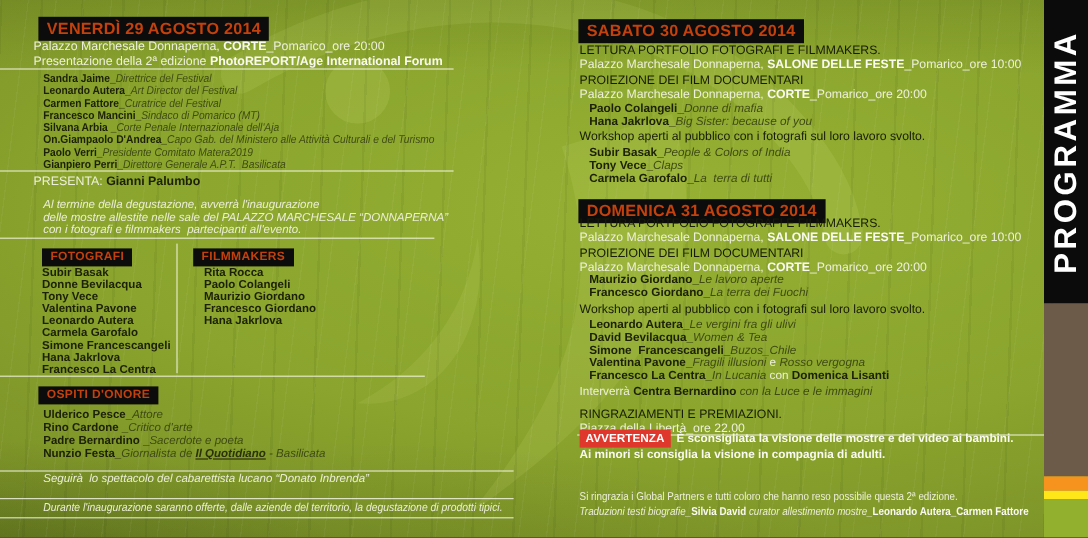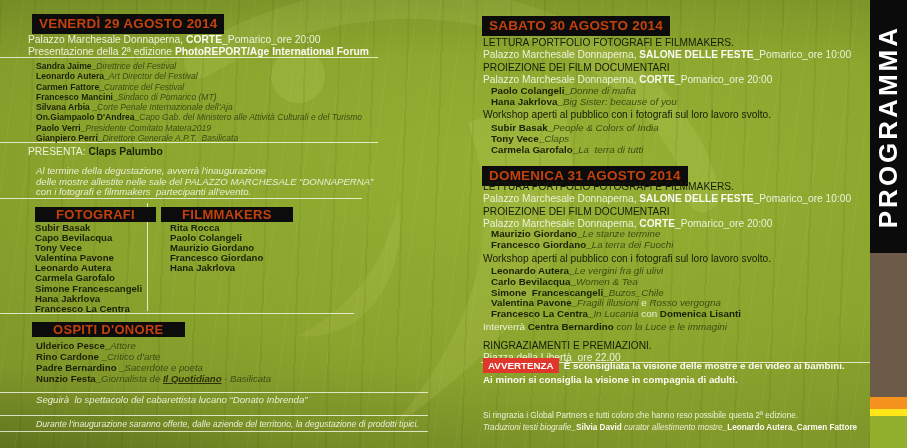--- a/index.html
+++ b/index.html
@@ -19,21 +19,21 @@
       linear-gradient(to bottom, rgba(20,32,2,.10), transparent 14%);
   }
   .watermark{position:absolute;left:0;top:0;pointer-events:none;}
   .hline{position:absolute;height:1px;background:rgba(255,255,248,.75);}
   .vline{position:absolute;width:1px;background:rgba(255,255,248,.75);}
   .blk{position:absolute;white-space:nowrap;}
   .row{display:block;}
   .row span, .segs span{white-space:pre;}
   .badge{position:absolute;background:#0c0c0c;color:#c2410c;font-weight:700;white-space:nowrap;}
   .date{font-size:13.5px;line-height:16px;padding:2px 7px;letter-spacing:.2px;}
-  .sec{font-size:13px;line-height:11px;padding:2px 21px;letter-spacing:.3px;}
+  .sec{font-size:10px;line-height:11px;padding:2px 7px;letter-spacing:.3px;}
   .sg-wt{color:#edf0da;}
   .sg-wb{color:#f9faf0;font-weight:700;}
   .sg-wi{color:#eaeed4;font-style:italic;}
   .sg-nm{color:#1c2106;font-weight:700;}
   .sg-rl{color:#3f4b13;font-style:italic;}
   .sg-bi{color:#2a3209;font-weight:700;font-style:italic;text-decoration:underline;}
   .sg-dkb{color:#171c07;font-weight:400;}
   .head{font-size:10.3px;line-height:12.3px;}
   .people{font-size:9.5px;line-height:10.3px;}
   .cond{transform:scaleX(.9);transform-origin:0 0;}
@@ -90,32 +90,32 @@
   <div class="blk people cond" style="left:36px;top:61px">
       <div class="row"><span class="sg-nm">Sandra Jaime_</span><span class="sg-rl">Direttrice del Festival</span></div>
       <div class="row"><span class="sg-nm">Leonardo Autera_</span><span class="sg-rl">Art Director del Festival</span></div>
       <div class="row"><span class="sg-nm">Carmen Fattore_</span><span class="sg-rl">Curatrice del Festival</span></div>
       <div class="row"><span class="sg-nm">Francesco Mancini_</span><span class="sg-rl">Sindaco di Pomarico (MT)</span></div>
       <div class="row"><span class="sg-nm">Silvana Arbia _</span><span class="sg-rl">Corte Penale Internazionale dell'Aja</span></div>
       <div class="row"><span class="sg-nm">On.Giampaolo D'Andrea_</span><span class="sg-rl">Capo Gab. del Ministero alle Attività Culturali e del Turismo</span></div>
       <div class="row"><span class="sg-nm">Paolo Verri_</span><span class="sg-rl">Presidente Comitato Matera2019</span></div>
       <div class="row"><span class="sg-nm">Gianpiero Perri_</span><span class="sg-rl">Direttore Generale A.P.T.  Basilicata</span></div>
     </div>
-  <div class="blk presenta segs" style="left:28px;top:146px"><span class="sg-wt">PRESENTA: </span><span class="sg-nm">Claps Palumbo</span></div>
+  <div class="blk presenta segs" style="left:28px;top:146px"><span class="sg-wt">PRESENTA: </span><span class="sg-nm">Gianni Palumbo</span></div>
   <div class="blk note" style="left:36px;top:166px">
       <div class="row"><span class="sg-wi">Al termine della degustazione, avverrà l'inaugurazione</span></div>
       <div class="row"><span class="sg-wi">delle mostre allestite nelle sale del PALAZZO MARCHESALE “DONNAPERNA”</span></div>
       <div class="row"><span class="sg-wi">con i fotografi e filmmakers  partecipanti all'evento.</span></div>
     </div>
 
   <div class="badge sec" style="left:35px;top:207px">FOTOGRAFI</div>
   <div class="badge sec" style="left:161px;top:207px">FILMMAKERS</div>
   <div class="blk names" style="left:35px;top:223px">
       <div class="row"><span class="sg-nm">Subir Basak</span></div>
-      <div class="row"><span class="sg-nm">Capo Bevilacqua</span></div>
+      <div class="row"><span class="sg-nm">Donne Bevilacqua</span></div>
       <div class="row"><span class="sg-nm">Tony Vece</span></div>
       <div class="row"><span class="sg-nm">Valentina Pavone</span></div>
       <div class="row"><span class="sg-nm">Leonardo Autera</span></div>
       <div class="row"><span class="sg-nm">Carmela Garofalo</span></div>
       <div class="row"><span class="sg-nm">Simone Francescangeli</span></div>
       <div class="row"><span class="sg-nm">Hana Jakrlova</span></div>
       <div class="row"><span class="sg-nm">Francesco La Centra</span></div>
     </div>
   <div class="blk names" style="left:170px;top:223px">
       <div class="row"><span class="sg-nm">Rita Rocca</span></div>
@@ -161,27 +161,27 @@
   <div class="badge date" style="left:482px;top:166px">DOMENICA 31 AGOSTO 2014</div>
   <div class="blk rsec" style="left:483px;top:181px">
     <div class="sg-dkb">LETTURA PORTFOLIO FOTOGRAFI E FILMMAKERS.</div>
     <div class="segs"><span class="sg-wt">Palazzo Marchesale Donnaperna, </span><span class="sg-wb">SALONE DELLE FESTE</span><span class="sg-wt">_Pomarico_ore 10:00</span></div>
   </div>
   <div class="blk rsec" style="left:483px;top:206px">
     <div class="sg-dkb">PROIEZIONE DEI FILM DOCUMENTARI</div>
     <div class="segs"><span class="sg-wt">Palazzo Marchesale Donnaperna, </span><span class="sg-wb">CORTE</span><span class="sg-wt">_Pomarico_ore 20:00</span></div>
   </div>
   <div class="blk rrows" style="left:491px;top:228px">
-      <div class="row"><span class="sg-nm">Maurizio Giordano_</span><span class="sg-rl">Le stanze termine</span></div>
+      <div class="row"><span class="sg-nm">Maurizio Giordano_</span><span class="sg-rl">Le lavoro aperte</span></div>
       <div class="row"><span class="sg-nm">Francesco Giordano_</span><span class="sg-rl">La terra dei Fuochi</span></div>
     </div>
   <div class="blk rsec sg-dkb" style="left:483px;top:253px">Workshop aperti al pubblico con i fotografi sul loro lavoro svolto.</div>
   <div class="blk rrows5" style="left:491px;top:266px">
       <div class="row"><span class="sg-nm">Leonardo Autera_</span><span class="sg-rl">Le vergini fra gli ulivi</span></div>
-      <div class="row"><span class="sg-nm">Carlo Bevilacqua_</span><span class="sg-rl">Women &amp; Tea</span></div>
+      <div class="row"><span class="sg-nm">David Bevilacqua_</span><span class="sg-rl">Women &amp; Tea</span></div>
       <div class="row"><span class="sg-nm">Simone  Francescangeli_</span><span class="sg-rl">Buzos_Chile</span></div>
       <div class="row"><span class="sg-nm">Valentina Pavone_</span><span class="sg-rl">Fragili illusioni</span><span class="sg-wt"> e </span><span class="sg-rl">Rosso vergogna</span></div>
       <div class="row"><span class="sg-nm">Francesco La Centra_</span><span class="sg-rl">In Lucania</span><span class="sg-wt"> con </span><span class="sg-nm">Domenica Lisanti</span></div>
     </div>
   <div class="blk rrows segs" style="left:483px;top:321px"><span class="sg-wt">Interverrà </span><span class="sg-nm">Centra Bernardino</span><span class="sg-rl"> con la Luce e le immagini</span></div>
 
   <div class="blk rsec" style="left:483px;top:340px">
     <div class="sg-dkb">RINGRAZIAMENTI E PREMIAZIONI.</div>
     <div class="sg-wt">Piazza della Libertà_ore 22.00</div>
   </div>

